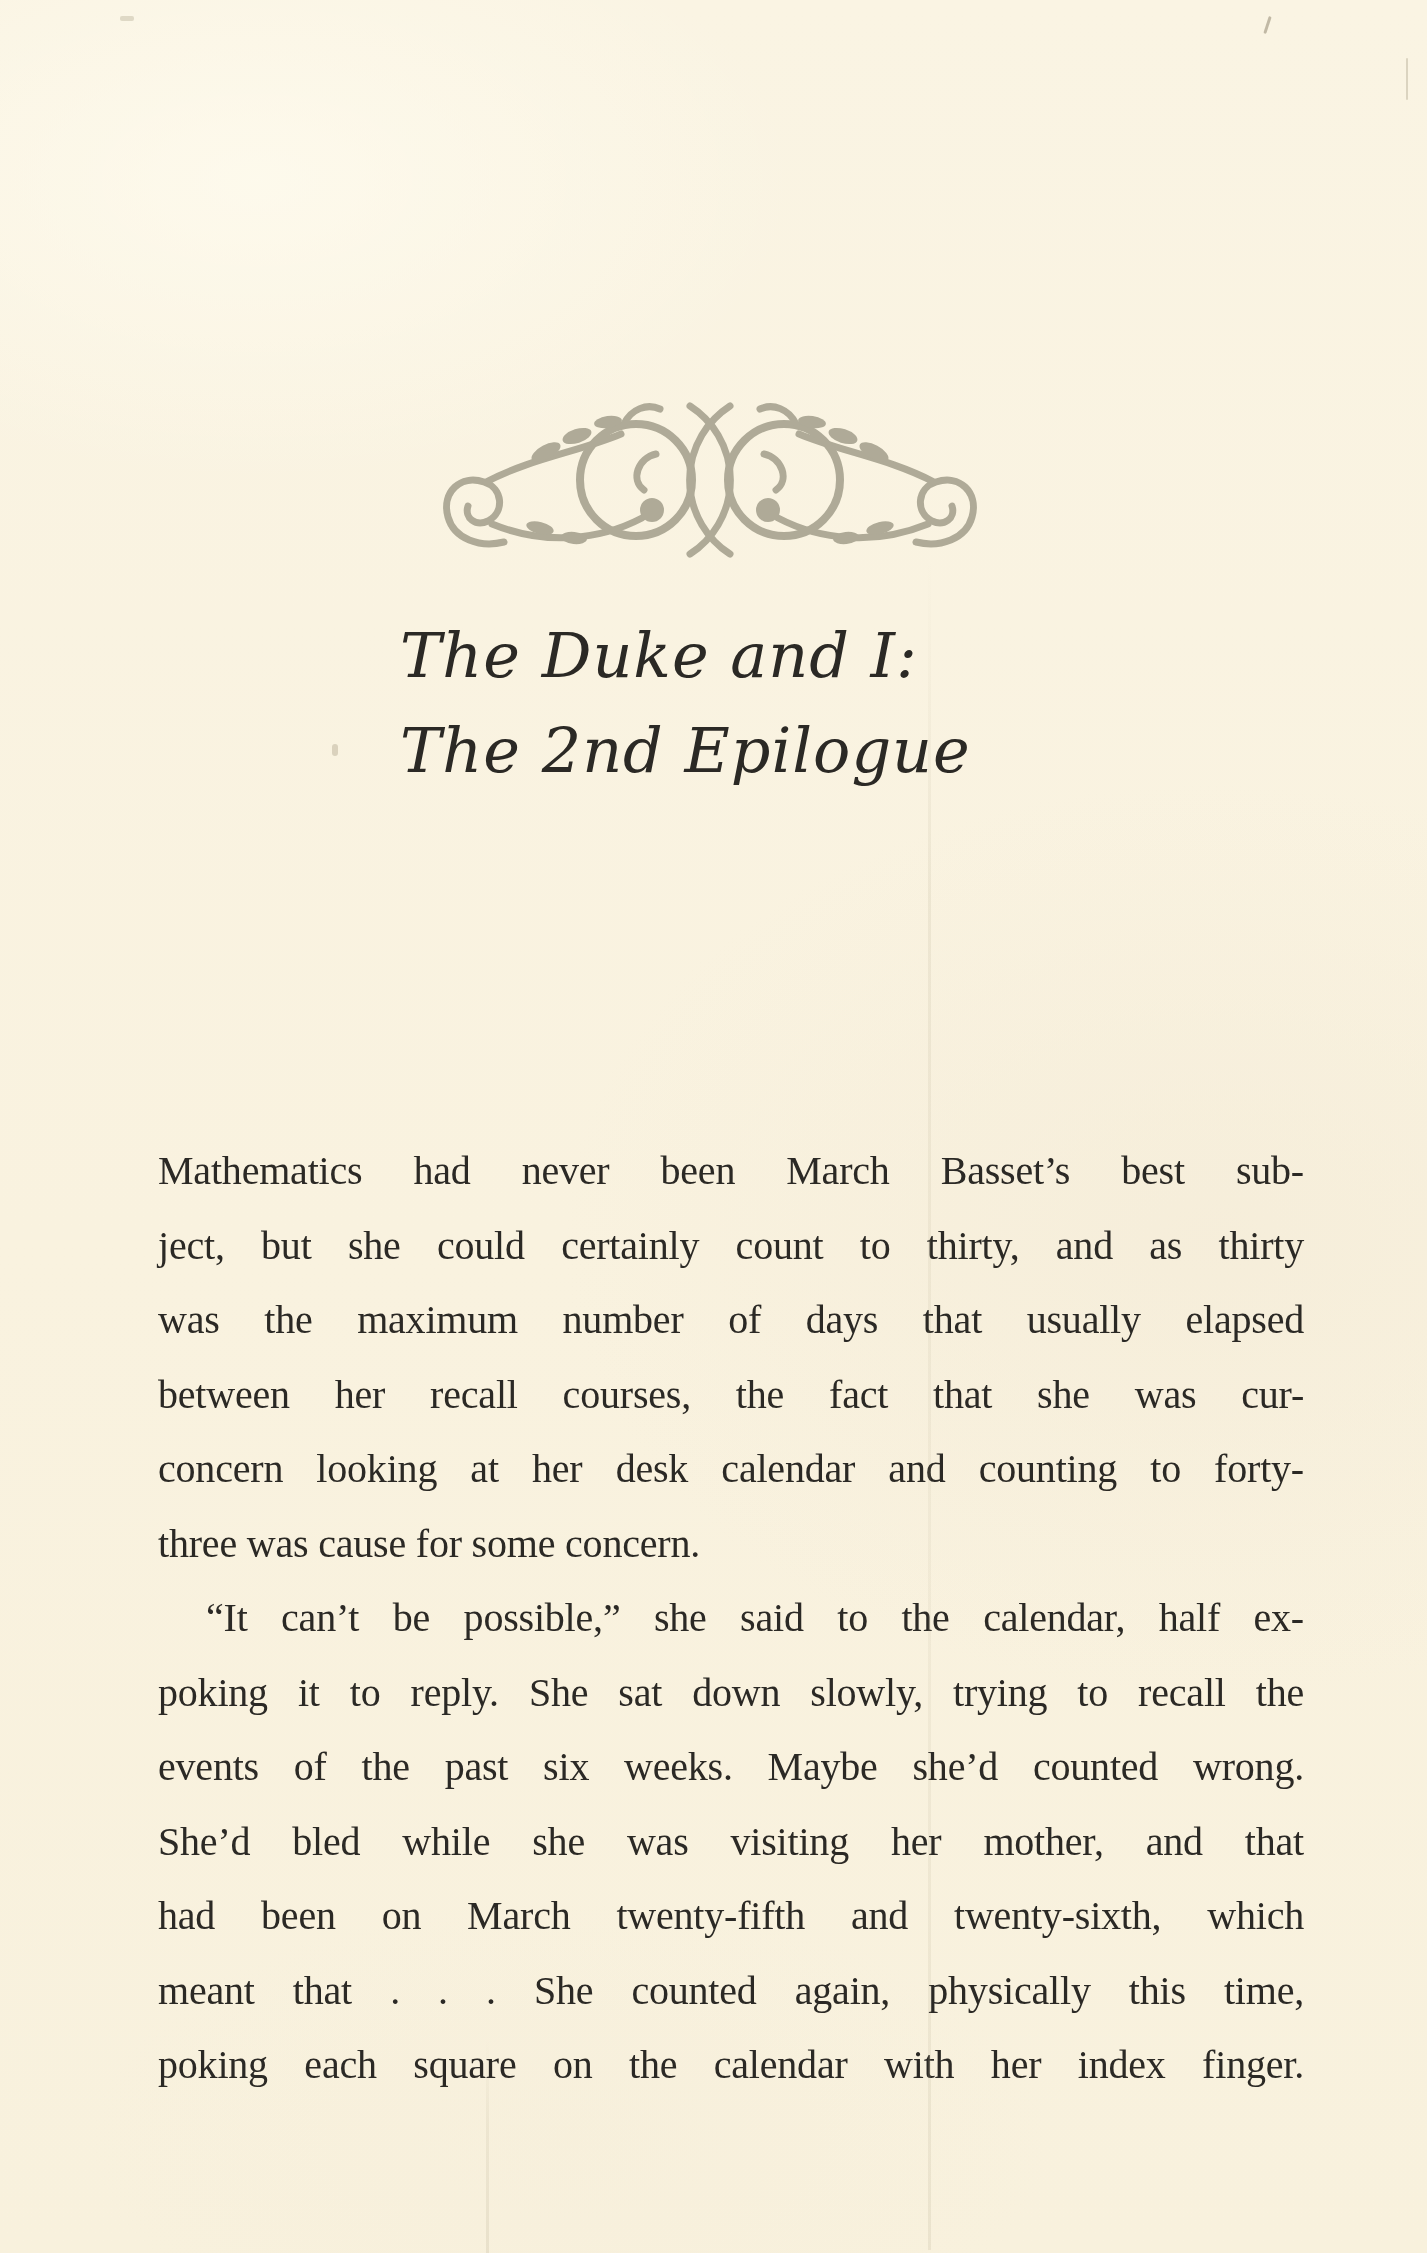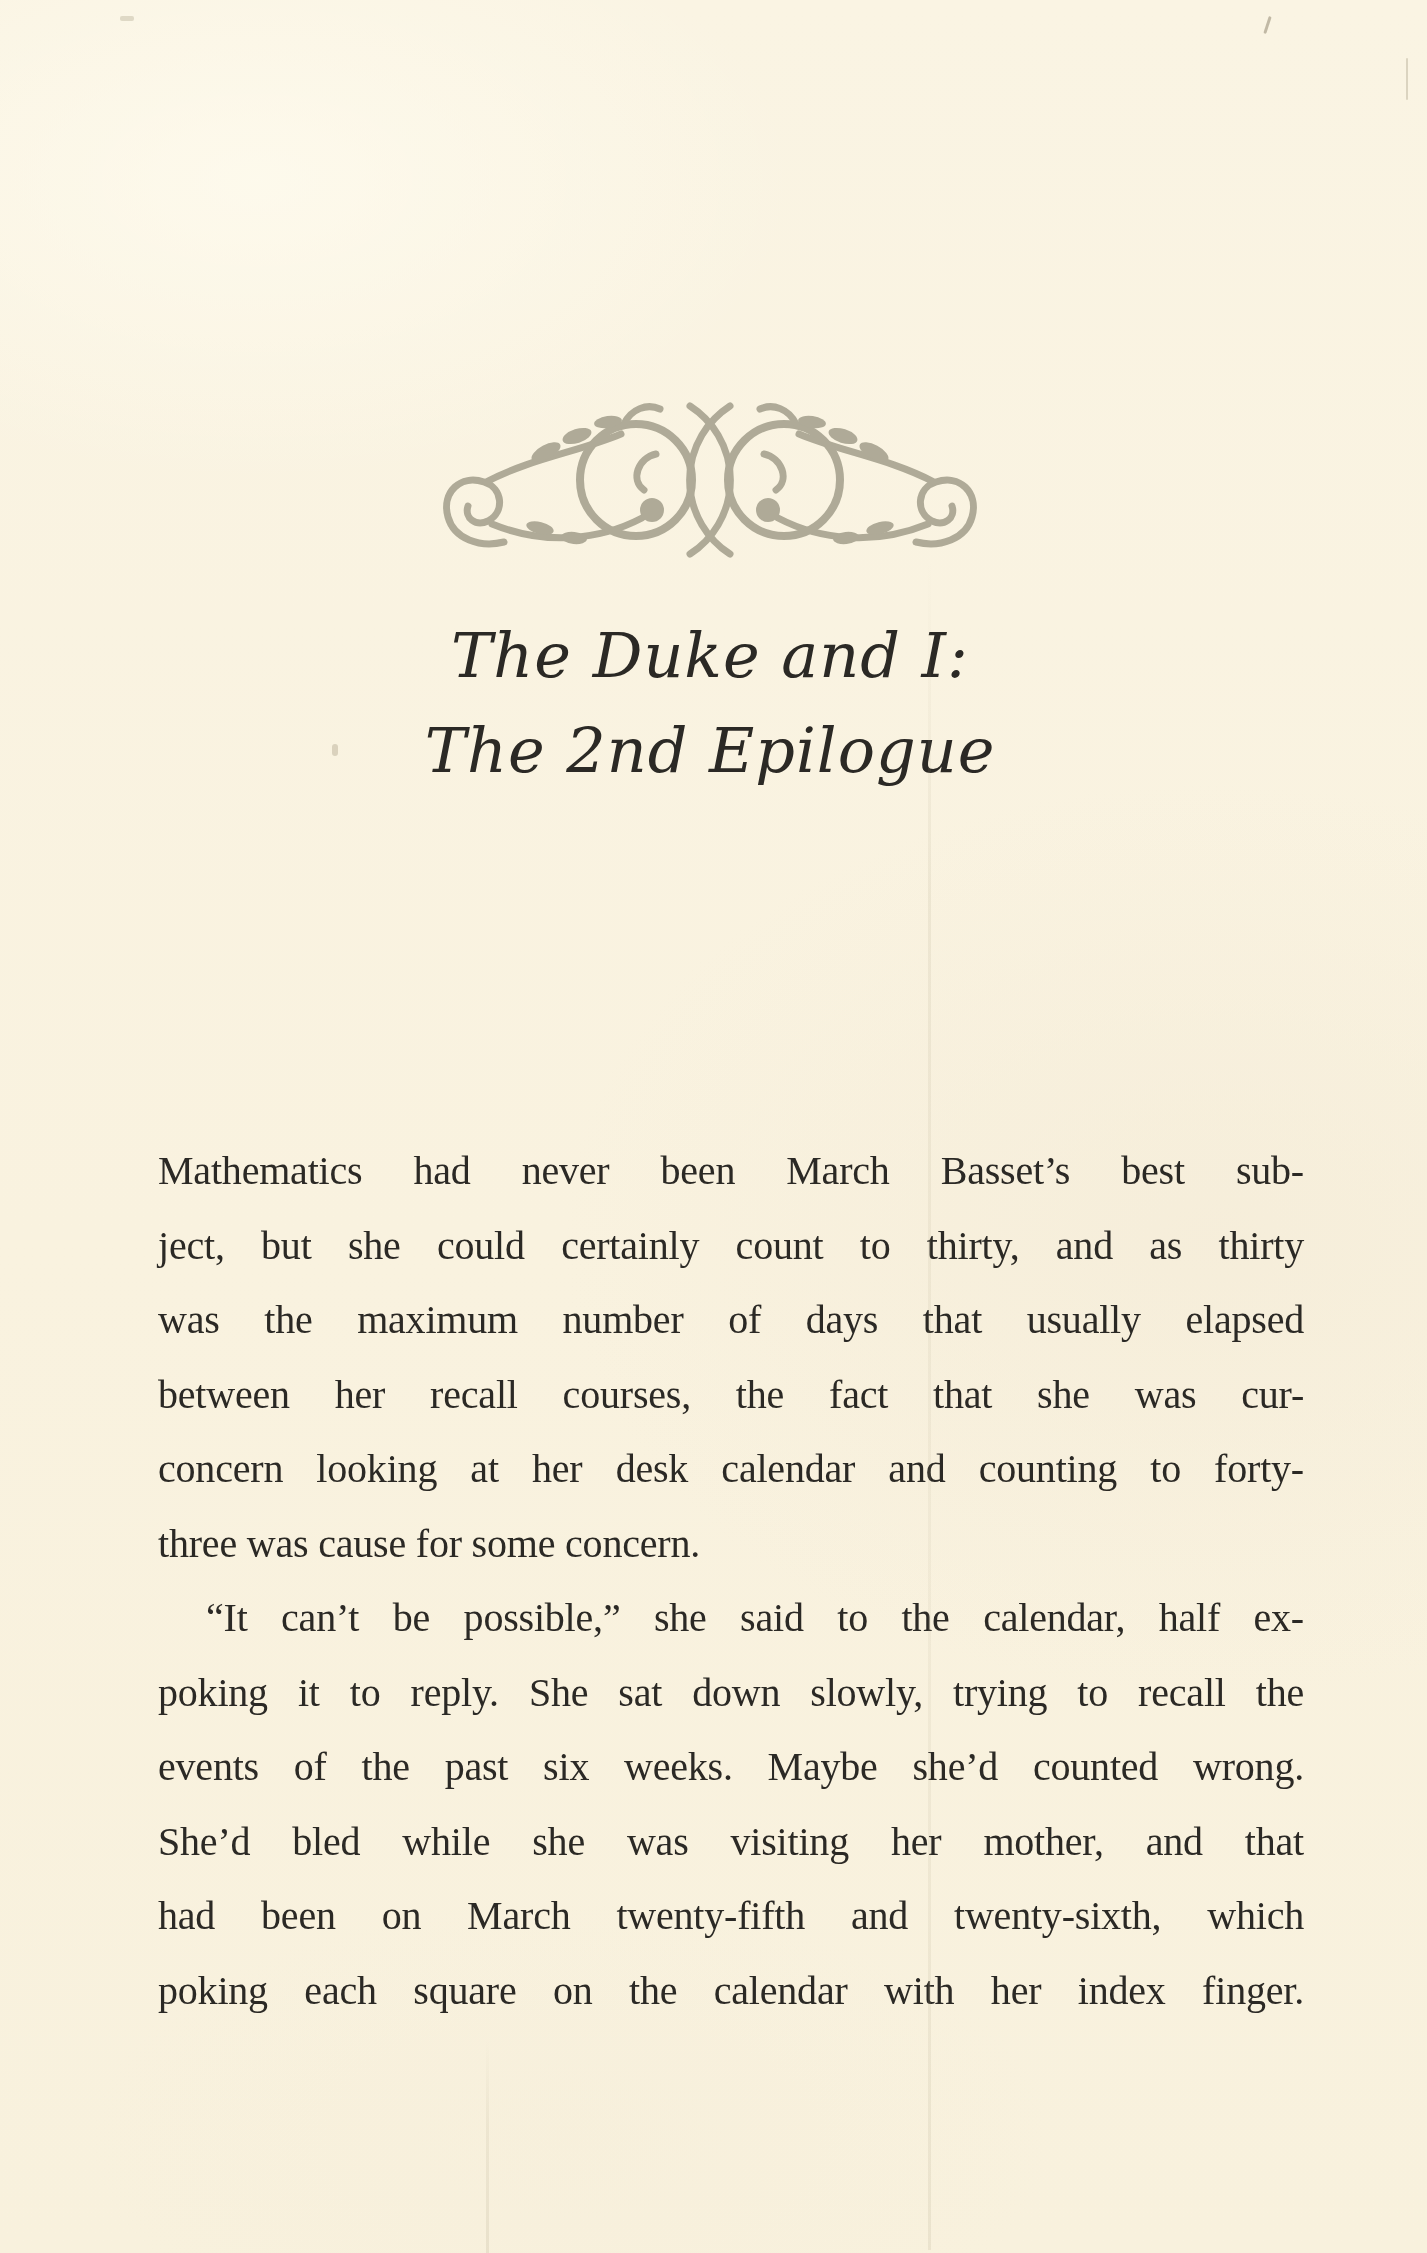--- a/index.html
+++ b/index.html
@@ -19,21 +19,20 @@
 
   
   .ornament {
     position:absolute; left:428px; top:396px;
     width:564px; height:168px;
   }
 
   
   .chapter-title {
     position:absolute; left:400px; top:608px; width:620px;
-    text-align:center;
     font-family:"DejaVu Serif", serif;
     font-style:italic;
     font-size:62px;
     line-height:95px;
     color:#2b2925;
     letter-spacing:1px;
   }
 
   
   .body-text {
@@ -136,20 +135,21 @@
       <div class="line">between her recall courses, the fact that she was cur-</div>
       <div class="line">concern looking at her desk calendar and counting to forty-</div>
       <div class="line para-end">three was cause for some concern.</div>
     </div>
     <div>
       <div class="line indent">“It can’t be possible,” she said to the calendar, half ex-</div>
       <div class="line">poking it to reply. She sat down slowly, trying to recall the</div>
       <div class="line">events of the past six weeks. Maybe she’d counted wrong.</div>
       <div class="line">She’d bled while she was visiting her mother, and that</div>
       <div class="line">had been on March twenty-fifth and twenty-sixth, which</div>
+      <div class="line">meant that . . . She counted again, physically this time,</div>
       <div class="line">poking each square on the calendar with her index finger.</div>
     </div>
   </div>
 
   <div class="crease-center"></div>
   <div class="crease-bottom"></div>
   <div class="mark-slash"></div>
   <div class="mark-edge-dash"></div>
   <div class="mark-dot-top"></div>
   <div class="mark-speck-title"></div>

